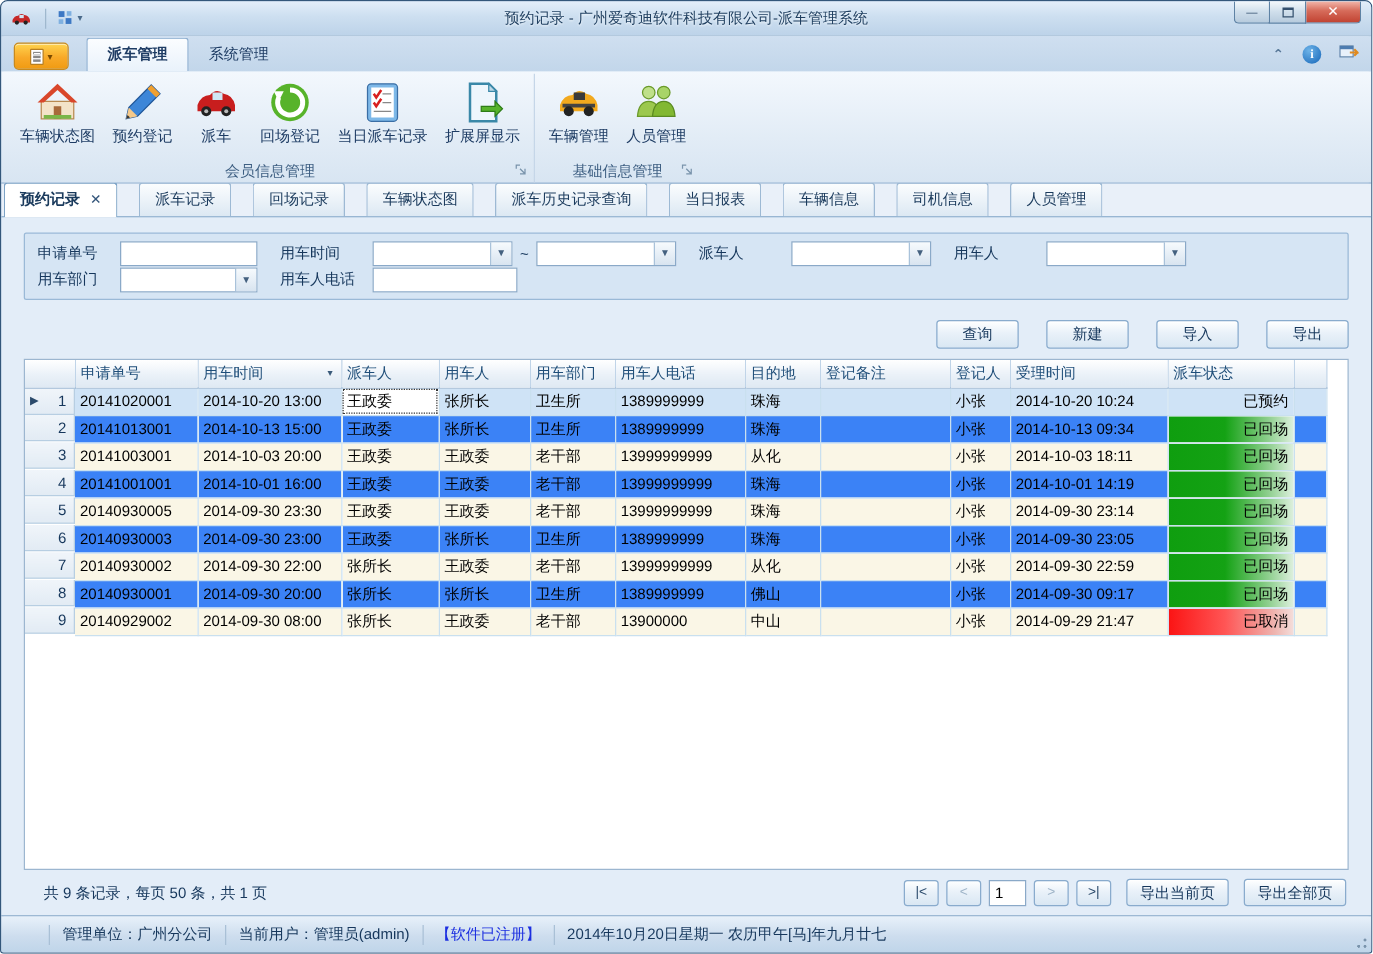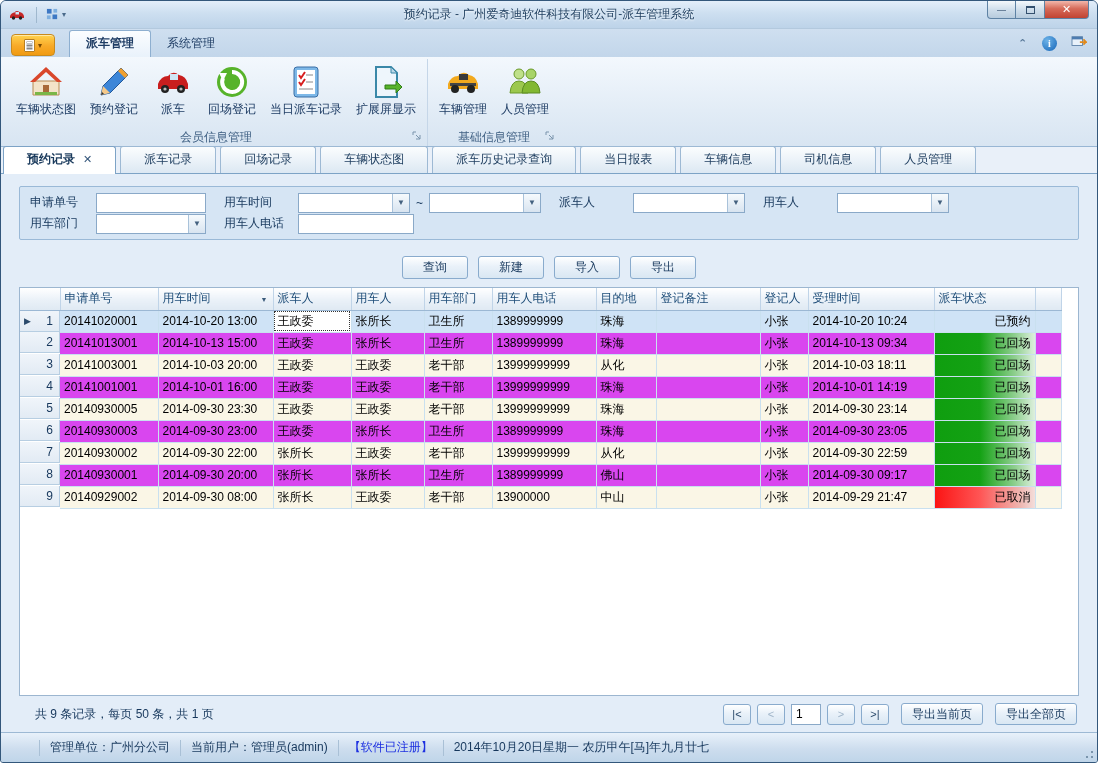--- a/index.html
+++ b/index.html
@@ -58,62 +58,62 @@
     border-radius:3px; min-width:56px; cursor:default; }
   .rbtn svg { width:34px; height:34px; }
   .rbtn .lbl { white-space:nowrap; color:#1e3c64; }
   .rgroup-label { height:18px; display:flex; align-items:center; justify-content:center;
     color:#3e5f82; font-size:12px; }
   .launcher { position:absolute; right:4px; bottom:4px; width:11px; height:11px; }
 
   
   .doctabs { height:27px; flex:0 0 27px; background:#e9f0f9; border-bottom:1px solid #7da3c6;
     display:flex; align-items:flex-end; padding:0 2px; }
-  .dtab { padding:4px 23px 5px; margin-right:4px; border:1px solid #9db9d4; border-bottom:none;
+  .dtab { padding:4px 12px 5px; margin-right:17px; border:1px solid #9db9d4; border-bottom:none;
     border-radius:3px 3px 0 0; background:linear-gradient(#fbfdfe,#dce8f3); color:#1a3a5c; white-space:nowrap; }
   .dtab.active { background:#fff; border-color:#7da3c6; margin-bottom:-1px; padding-bottom:6px; font-weight:bold; }
   .dtab .close-x { margin-left:8px; color:#33557a; font-weight:bold; font-size:11px; }
 
   
   .content { flex:1; background:#e3edf8; padding:12px 18px 0; display:flex; flex-direction:column; overflow:hidden; }
 
   .filter-panel { height:54px; border:1px solid #9ab9d7; background:#d6e5f4; border-radius:2px;
     padding:5px 10px; display:flex; flex-direction:column; justify-content:space-between; }
   .frow { display:flex; align-items:center; height:21px; }
   .flabel { color:#16375c; margin-right:8px; white-space:nowrap; }
   .flabel.w1 { width:58px; }
   .flabel.w2 { width:66px; margin-left:18px; }
   .tinput { width:110px; height:20px; border:1px solid #8aa9c8; background:#fff; padding:0 3px; font-size:12px; }
   .combo { display:flex; width:112px; height:20px; border:1px solid #8aa9c8; background:#fff; }
   .combo .cv { flex:1; }
   .combo .cbtn { width:17px; background:linear-gradient(#f6fafd,#d8e4f0); border-left:1px solid #a9c2da;
     display:flex; align-items:center; justify-content:center; color:#44617f; font-size:8px; }
   .tilde { margin:0 6px; color:#16375c; }
 
-  .actions { display:flex; justify-content:center; gap:10px; margin:16px 0 8px; }
+  .actions { display:flex; justify-content:flex-end; gap:22px; margin:16px 0 8px; }
   .btn { min-width:66px; height:23px; border:1px solid #89abcd; border-radius:3px; color:#16375c;
     background:linear-gradient(#feffff,#e9f1f9 45%,#d9e7f3); display:flex; align-items:center; justify-content:center;
     padding:0 10px; box-shadow:inset 0 1px 0 #fff; cursor:default; }
 
   
   .grid-box { flex:1; background:#fff; border:1px solid #9cb6d0; overflow:hidden; }
   table.grid { border-collapse:collapse; table-layout:fixed; width:1041px; }
   .grid th { height:22px; font-weight:normal; text-align:left; padding:0 4px; color:#1f4e79;
     background:linear-gradient(#ffffff,#eaf1f8 55%,#dfe9f3); border-right:1px solid #c0d4e8;
     border-bottom:1px solid #9cb8d4; white-space:nowrap; overflow:hidden; position:relative; }
   .grid th .sortarrow { position:absolute; right:5px; top:8px; font-size:7px; color:#3a5a7a; }
   .grid td { height:21px; padding:0 4px; border-right:1px solid #c9e0ef; border-bottom:1px solid #c9e0ef;
     white-space:nowrap; overflow:hidden; color:#000; }
   .grid td.ind { background:linear-gradient(#f0f5fa,#e2ebf4); border-right:1px solid #b7cee2;
     border-bottom:1px solid #b7cee2; display:flex; ; align-items:center; justify-content:space-between;
     height:21px; color:#16375c; }
   .grid td.ind .arr { font-size:9px; color:#2b4a6b; }
   .grid td.ind .rn { padding-right:2px; }
   tr.cr td { background:#faf6e6; }
-  tr.cy td { background:#d946ef; }
+  tr.cy td { background:#3b82f6; }
   tr.sel td { background:#cfe3f6; }
   tr.grow td.ind { background:linear-gradient(#f0f5fa,#e2ebf4); }
   td.curcell { background:#ffffff !important; outline:1px dotted #333; outline-offset:-2px; }
   td.st { padding:0; }
   .bar { height:21px; display:flex; align-items:center; justify-content:flex-end; padding-right:4px; color:#000; }
   .bar.returned { background:linear-gradient(90deg,#0f9e0f 0%,#14a214 45%,#8fcf8f 80%,#def0de 100%); }
   .bar.cancelled { background:linear-gradient(90deg,#fb1414 0%,#f55 45%,#eeb5b0 85%,#f4dedb 100%); }
   .bar.reserved { background:transparent; }
 
   

